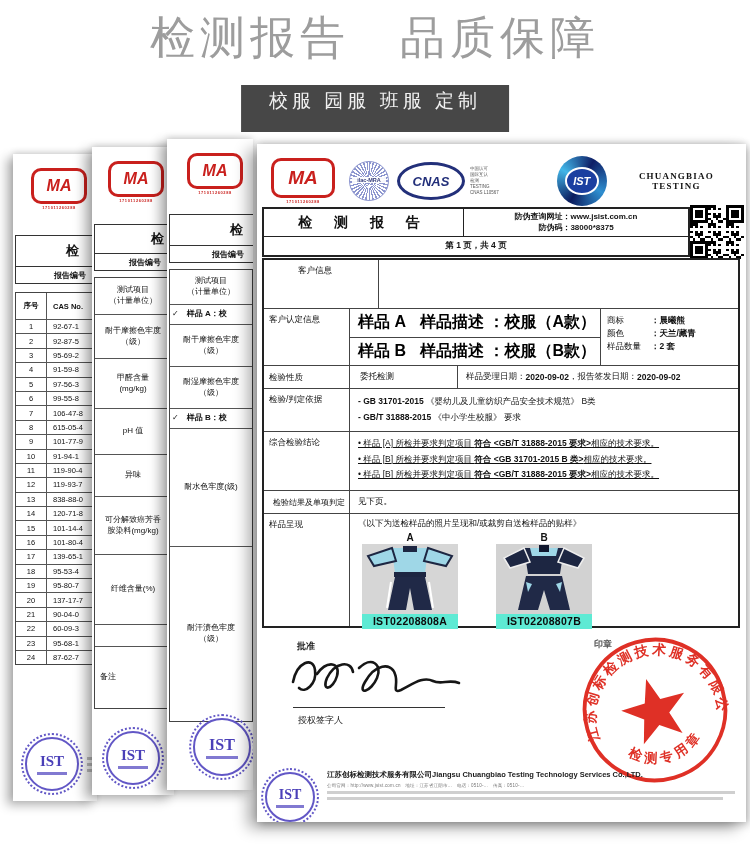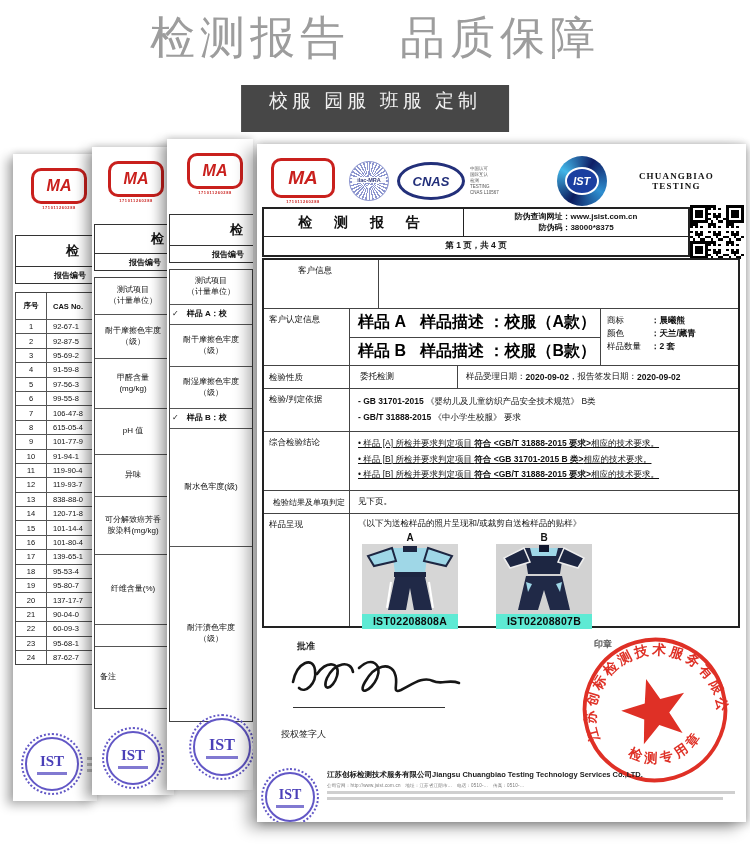--- a/index.html
+++ b/index.html
@@ -138,21 +138,21 @@
   .r-pres{height:112px;}
   .pres-c{padding:4px 0 0 8px;}
   .photos{display:flex;gap:38px;margin:2px 0 0 4px;}
   .ph{width:96px;text-align:center;}
   .ph .tag{font-size:10px;font-weight:800;line-height:12px;}
   .ph svg{display:block;width:96px;height:70px;}
   .ph .cap{height:15px;line-height:15px;background:#5eead4;color:#0c0c0c;font-weight:800;font-size:10.5px;letter-spacing:.3px;}
 
   .approve-lab,.seal-lab{position:absolute;font-size:9px;font-weight:700;color:#222;}
   .approve-lab{left:40px;top:496px;}
-  .signer-lab{position:absolute;left:24px;top:570px;font-size:9px;color:#222;margin-top:14px;}
+  .signer-lab{position:absolute;left:41px;top:570px;font-size:9px;color:#222;}
   .sig{position:absolute;left:30px;top:500px;width:180px;height:60px;}
   .sig-line{position:absolute;left:36px;top:563px;width:152px;height:1px;background:#333;}
   .seal-lab{left:305px;top:494px;color:#555;padding-left:32px;}
   .seal{position:absolute;left:322px;top:490px;width:152px;height:152px;transform:rotate(-16deg);opacity:.94;mix-blend-mode:multiply;}
 
   .certM .footer{position:absolute;left:8px;top:626px;right:8px;display:flex;gap:12px;align-items:flex-start;}
   .footer .ist-stamp{width:46px;height:46px;font-size:14px;flex:none;margin-top:2px;}
   .f-company{font-size:7.5px;font-weight:800;color:#1a1a1a;}
   .f-micro{font-size:4.5px;color:#777;margin-top:3px;letter-spacing:.2px;}
   .f-bars{margin-top:3px;display:flex;flex-direction:column;gap:2.5px;}

